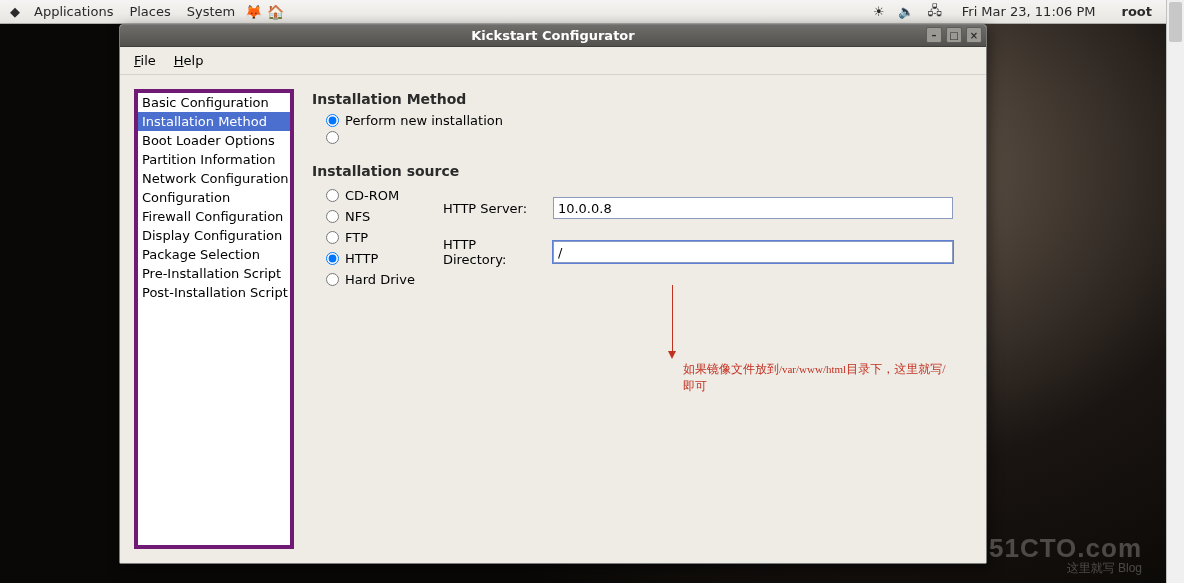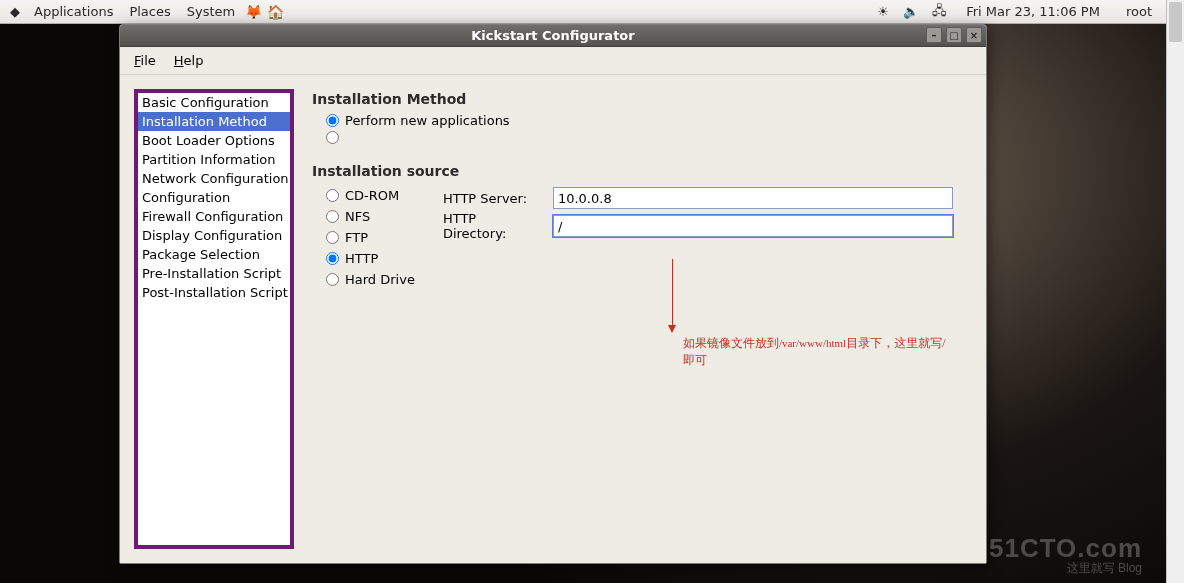--- a/index.html
+++ b/index.html
@@ -38,21 +38,21 @@
     display: flex;
     align-items: center;
     padding: 0 4px;
     color: #2a2a2a;
   }
   .panel-left { display:flex; align-items:center; gap:0; }
   .panel-item { padding: 2px 8px; cursor:pointer; }
   .panel-icon { width:18px; height:18px; display:inline-flex; align-items:center; justify-content:center; margin:0 2px;}
   .panel-right { margin-left:auto; display:flex; align-items:center; gap:6px; }
   .panel-clock { padding: 0 10px; }
-  .panel-user { font-weight:normal; padding:0 10px; }
+  .panel-user { font-weight:bold; padding:0 10px; }
 
   
   .tooltip {
     position:absolute; left:120px; top:25px;
     background:#f9f6d0; border:1px solid #b3ad74;
     padding:2px 8px; font-size:12px; color:#3a3a2a;
   }
   .win {
     position:absolute; left:119px; top:24px; width:868px; height:540px;
     background:#eee; border:1px solid #7c7c7c; border-radius:4px 4px 2px 2px;
@@ -84,21 +84,21 @@
   .side-item{ padding:2px 4px; cursor:pointer; white-space:nowrap; font-size:13px;}
   .side-item.selected{ background:#4a6fcf; color:#fff;}
 
   .content { flex:1; position:relative; }
   .section-title{ font-weight:bold; font-size:14px; color:#2b2b2b; margin:2px 0 6px 0;}
   .radio-row{ display:flex; align-items:center; gap:6px; margin:3px 0 3px 14px; font-size:13px;}
   .radio-row input{ margin:0; }
 
   .source-block{ display:flex; align-items:flex-start; gap:28px; margin-top:4px;}
   .source-radios{ display:flex; flex-direction:column; }
-  .source-fields{ display:flex; flex-direction:column; gap:2px; margin-top:2px; }
+  .source-fields{ display:flex; flex-direction:column; gap:18px; margin-top:12px; }
   .field-row{ display:flex; align-items:center; gap:10px;}
   .field-label{ width:100px; text-align:left; }
   .text-input{
     width:400px; height:22px; border:1px solid #8a9bbf; background:#fff;
     padding:1px 4px; font-size:13px; font-family:inherit;
   }
   .text-input.focus{ outline:1px solid #5d7fd6; }
 
   
   .arrow-line{
@@ -175,21 +175,21 @@
           <div class="side-item">Package Selection</div>
           <div class="side-item">Pre-Installation Script</div>
           <div class="side-item">Post-Installation Script</div>
         </div>
 
       <div class="content">
         <div class="section-title">Installation Method</div>
         <div id="method-radios">
             <label class="radio-row">
               <input type="radio" name="imethod" checked="" style="">
-              <span>Perform new applications</span>
+              <span>Perform new installation</span>
             </label>
             <label class="radio-row">
               <input type="radio" name="imethod" style="">
             </label>
           </div>
 
         <div style="height:14px"></div>
         <div class="section-title">Installation source</div>
 
         <div class="source-block">

